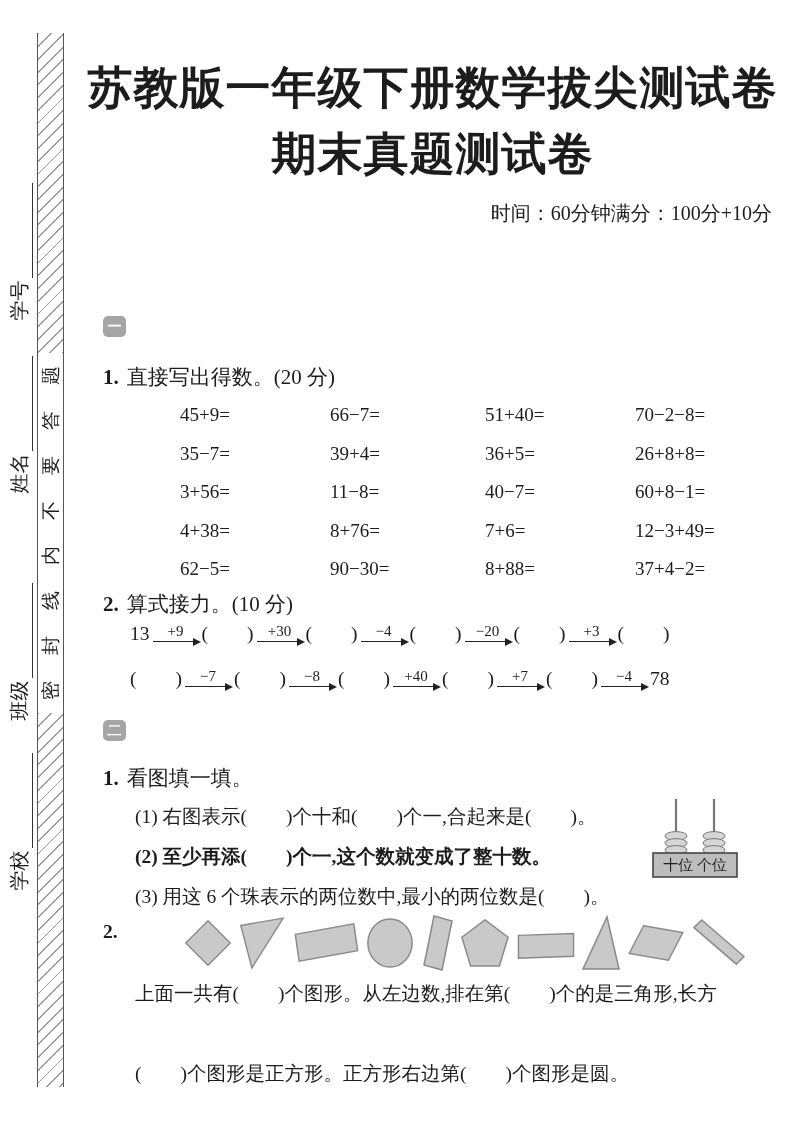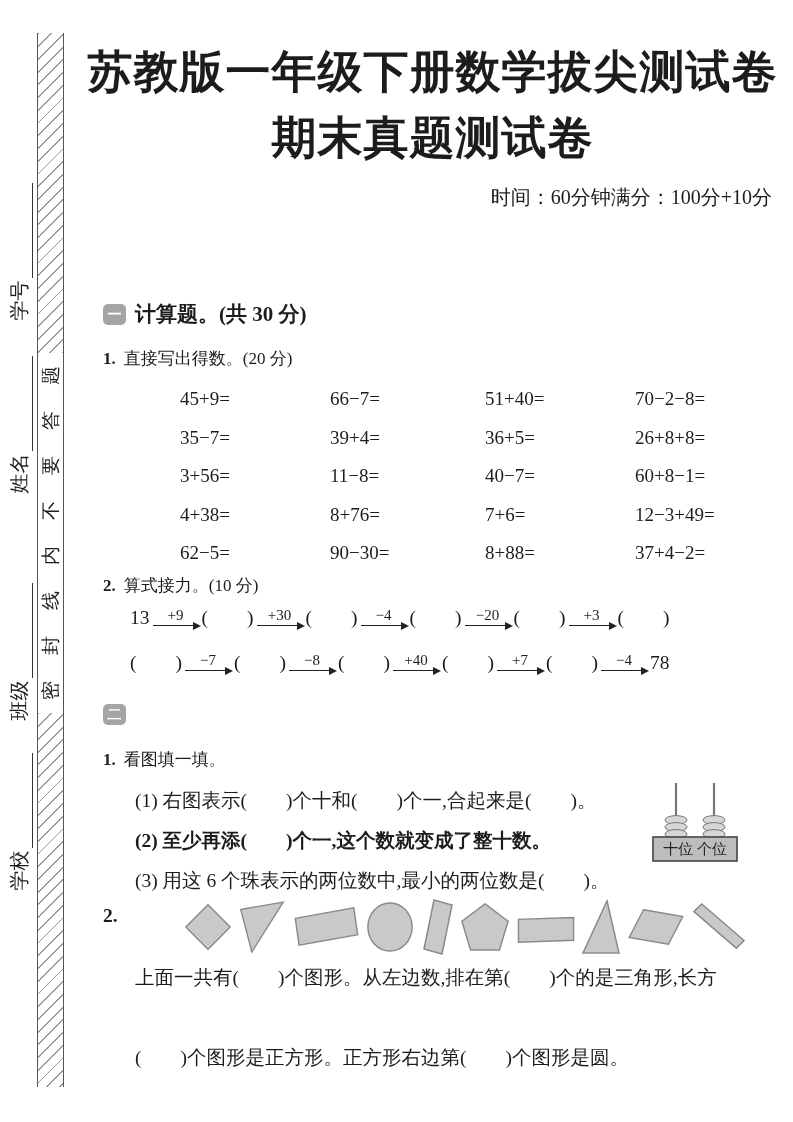--- a/index.html
+++ b/index.html
@@ -17,39 +17,39 @@
               justify-content:space-around;align-items:center;}
   .seal-chars span{display:block;font-size:19px;transform:rotate(-90deg);line-height:1;}
 
   .side-label{position:absolute;width:170px;height:26px;left:-65px;
               transform:rotate(-90deg);display:flex;align-items:flex-end;
               justify-content:center;gap:2px;font-size:20px;white-space:nowrap;}
   .side-label .uline{display:inline-block;width:95px;border-bottom:1.3px solid #333;height:20px;}
   .lbl-0{top:239px;} .lbl-1{top:412px;} .lbl-2{top:639px;} .lbl-3{top:809px;}
 
   
-  .content{position:absolute;left:85px;top:0;width:695px;height:878px;}
+  .content{position:absolute;left:85px;top:16px;width:695px;height:878px;}
   .abs{position:absolute;white-space:nowrap;}
 
   .title{left:0;width:695px;text-align:center;font-size:45px;font-weight:bold;
          letter-spacing:1px;line-height:1.1;}
   .title1{top:48px;} .title2{top:114px;}
 
   .info{top:184px;right:8px;font-size:20px;display:flex;}
 
   .score-table{position:absolute;top:222px;left:0;width:695px;border-collapse:collapse;table-layout:fixed;}
   .score-table td{border:1.5px solid #333;height:30px;text-align:center;font-size:18px;padding:0;}
   .score-table td:first-child{width:86px;}
 
   .sec-head{left:18px;display:flex;align-items:center;gap:9px;font-size:21px;font-weight:bold;}
   .sec1{top:300px;} .sec2{top:704px;}
   .badge{display:inline-block;width:23px;height:21px;background:#a5a5a5;border-radius:5px;
          color:#fff;font-size:14px;font-weight:bold;text-align:center;line-height:21px;}
 
-  .item-head{left:18px;font-size:17px;}
+  .item-head{left:18px;font-size:21px;}
   .item-head b{margin-right:8px;}
   .ih11{top:347px;} .ih12{top:574px;} .ih21{top:748px;}
 
   .probs{position:absolute;top:388px;left:50px;width:645px;display:grid;
          grid-template-columns:150px 155px 150px 1fr;row-gap:16.5px;font-size:19px;margin-left:45px;}
 
   .chain{left:45px;font-size:19.5px;display:flex;align-items:flex-end;}
   .chain1{top:606px;} .chain2{top:651px;}
   .arrow{display:inline-flex;flex-direction:column;align-items:center;margin:0 3px 3px 3px;}
   .arrow .op{font-style:normal;font-size:15px;line-height:1;margin-bottom:2px;}
@@ -113,21 +113,20 @@
   <div class="abs title title2">期末真题测试卷</div>
 
   <div class="abs info">
     <span>时间：60分钟</span>
     <span>满分：100分+10分</span>
   </div>
 
 
   <div class="abs sec-head sec1">
     <span class="badge">一</span>
-    <span>计算题。(共 30 分)</span>
   </div>
 
   <div class="abs item-head ih11">
     <b>1.</b><span>直接写出得数。(20 分)</span>
   </div>
 
   <div class="probs">
     <span class="prob">45+9=</span>
     <span class="prob">66−7=</span>
     <span class="prob">51+40=</span>

